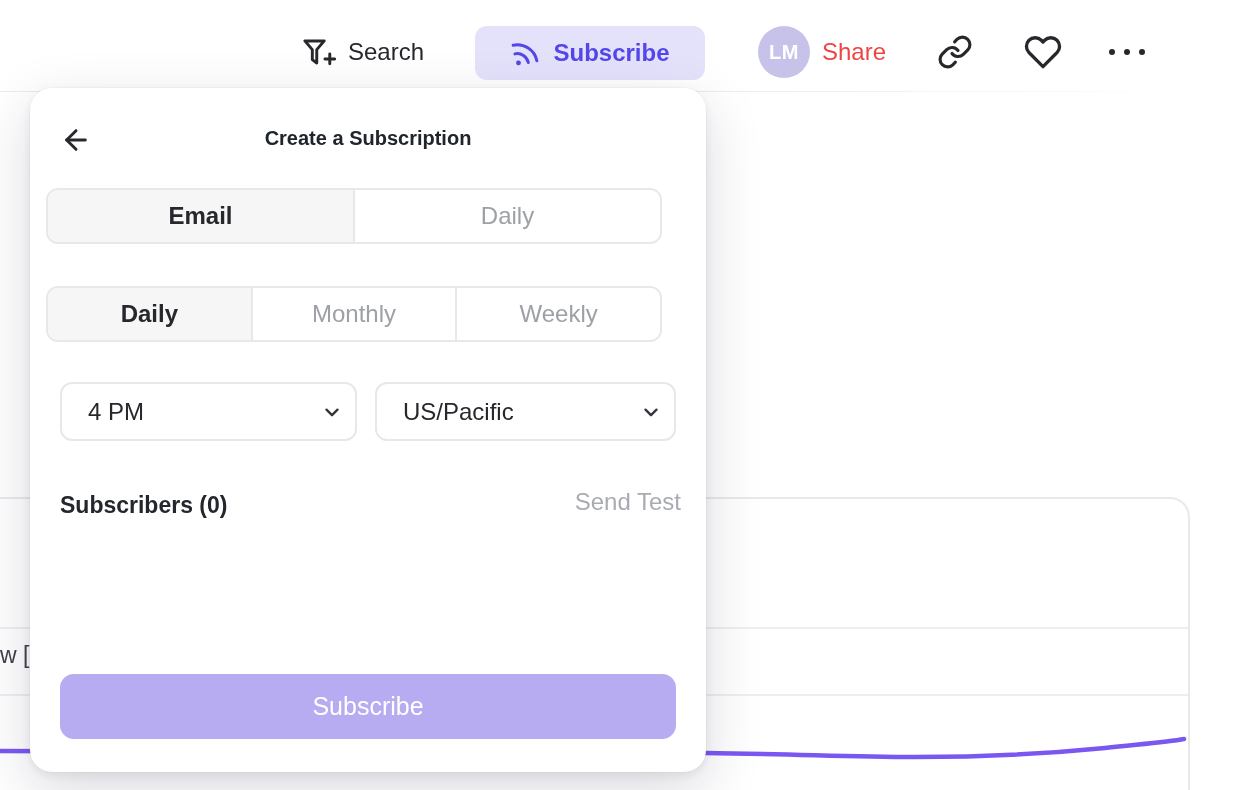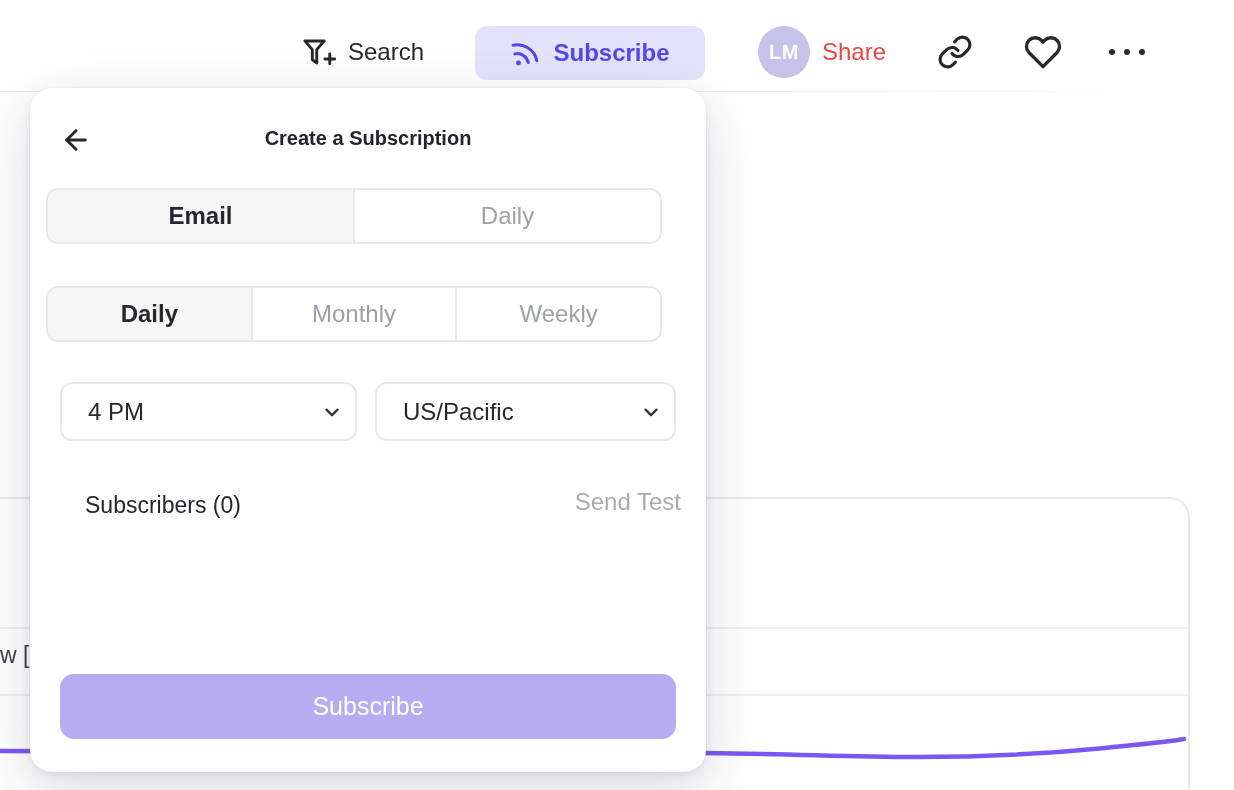--- a/index.html
+++ b/index.html
@@ -66,21 +66,21 @@
   .segment.selected { background:var(--segment-selected-bg,#f6f6f7); color:#26282c; font-weight:600; }
 
   .select-box { position:absolute; top:294px; height:59px;
     display:flex; align-items:center; justify-content:space-between;
     border:2px solid var(--border,#e8e8eb); border-radius:12px; background:#fff;
     padding:0 12px 0 26px; font-size:24px; font-weight:500; color:#26282c; cursor:pointer; }
   .select-time { left:30px; width:297px; }
   .select-tz { left:345px; width:301px; }
   .select-box .chev { color:#33363c; }
 
-  .subscribers-label { position:absolute; left:30px; top:404px; font-size:23px; font-weight:400; color:#23262c;margin-left:25px; }
+  .subscribers-label { position:absolute; left:30px; top:404px; font-size:23px; font-weight:700; color:#23262c; }
   .send-test-btn { position:absolute; right:25px; top:400px; background:none; border:none; cursor:pointer;
     font-family:inherit; font-size:24px; font-weight:500; color:#a9abb2;text-align:right; }
 
   .search-input { position:absolute; left:30px; top:466px; width:597px; height:78px;
     border:none; border-radius:20px; background:var(--input-bg,#f4f4f6);
     padding:0 26px; font-family:inherit; font-size:25px; color:#26282c; outline:none; }
   .search-input::placeholder { color:#97989f; }
 
   .subscribe-submit { position:absolute; left:30px; top:586px; width:616px; height:65px;
     border:none; border-radius:14px; background:var(--subscribe-disabled,#b7abf1);

